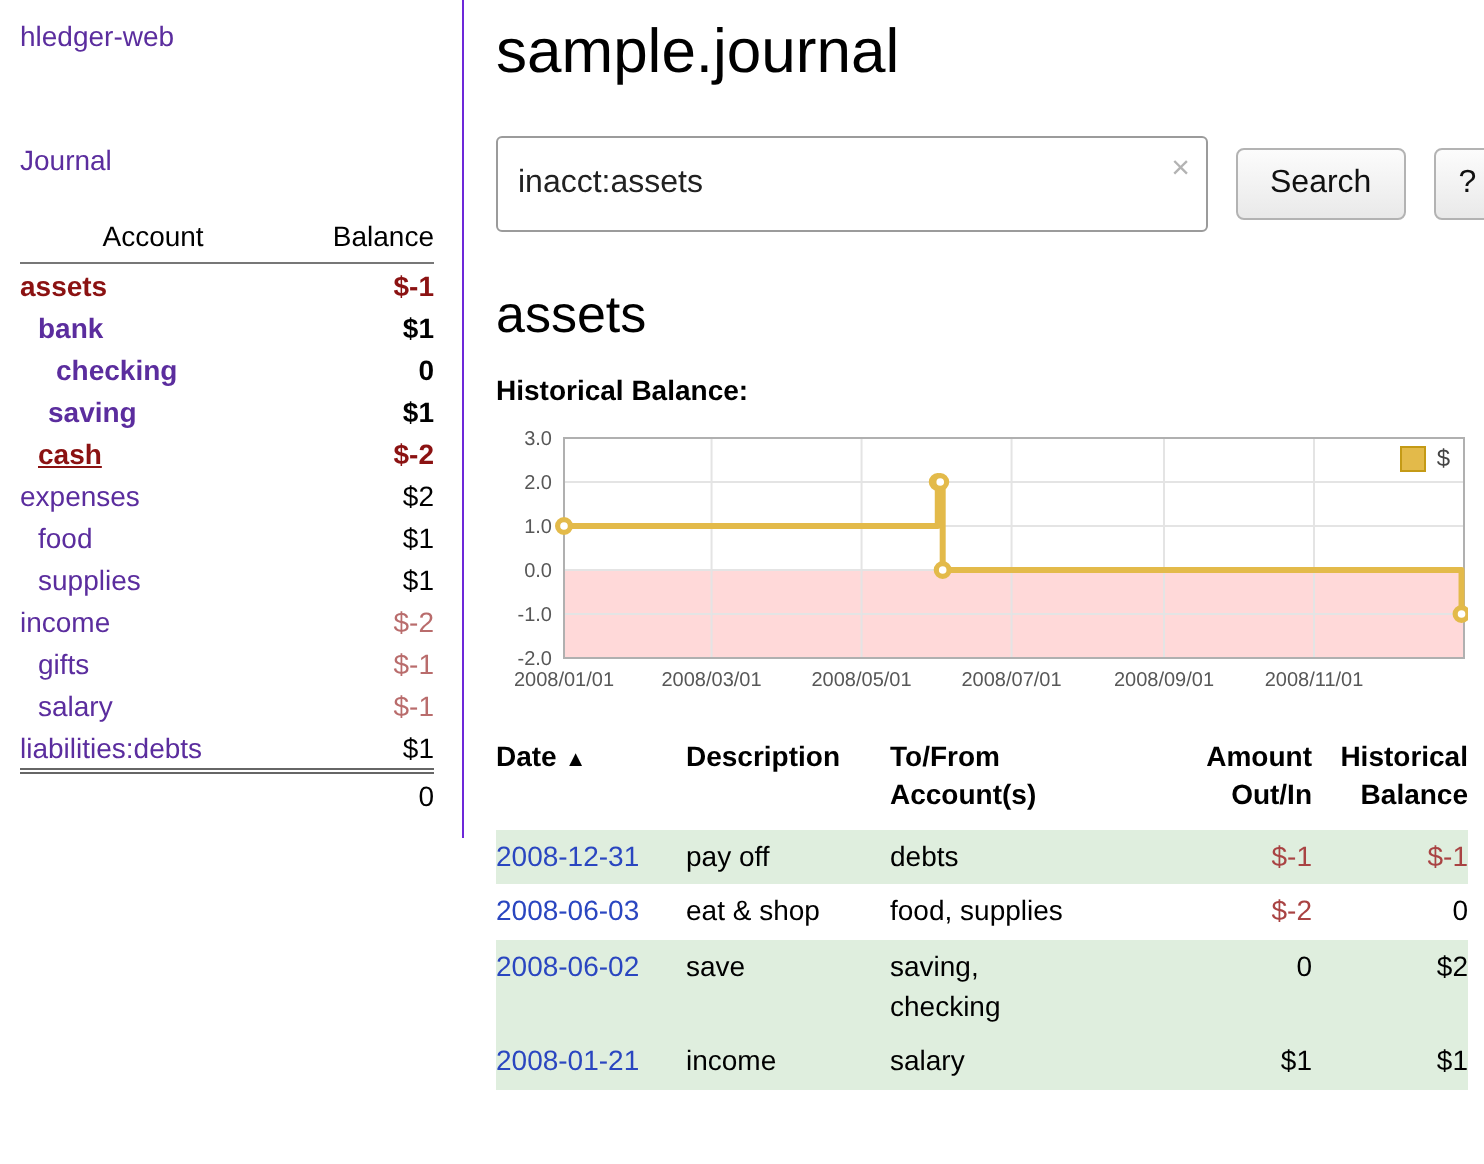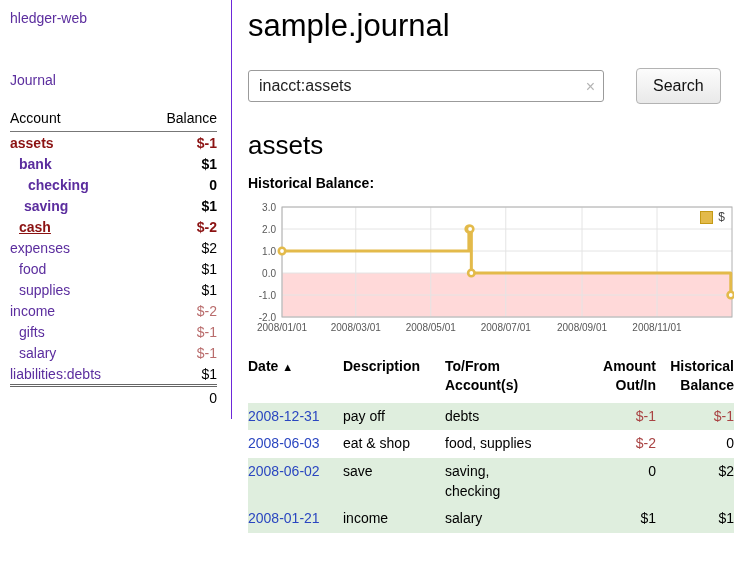--- a/index.html
+++ b/index.html
@@ -13,45 +13,45 @@
   .app { display:flex; align-items:flex-start; }
 
   
   .sidebar {
     width:232px; min-width:232px; padding:10px 14px 10px 10px;
     border-right:1px solid #6d28d9;
   }
   .brand { display:block; color:var(--purple); font-size:14px; }
   .journal-link { display:block; margin-top:46px; color:var(--purple); font-size:14px; }
   .accounts { width:100%; border-collapse:collapse; margin-top:20px; font-size:14px; }
-  .accounts th { text-align:left; font-weight:400; padding:2px 0 5px; border-bottom:1px solid #777; }
+  .accounts th { text-align:center; font-weight:400; padding:2px 0 5px; border-bottom:1px solid #777; }
   .accounts th.num { text-align:right; }
   .accounts td { padding:2.5px 0; }
   .acct { color:var(--purple); display:inline-block; }
   .acct.negname { color:var(--neg-strong); }
   .acct.b { font-weight:bold; }
   .bal { text-align:right; }
   .bal.bold { font-weight:bold; }
   .bal.bold-neg { font-weight:bold; color:var(--neg-strong); }
   .bal.muted-neg { color:var(--neg-muted); }
   .accounts tfoot td { border-top:3px double #666; padding-top:3px; }
 
   
   main { flex:1; padding:2px 8px 0 16px; }
   h1 { font-size:31px; font-weight:400; margin:6px 0 24px; }
   .searchbar { display:flex; align-items:center; margin:0 0 26px; }
   .search-box { position:relative; width:356px; }
   .search-box input {
-    width:100%; height:32px; font-size:16px; padding:6px 28px 6px 10px;
+    width:100%; height:48px; font-size:16px; padding:6px 28px 6px 10px;
     border:1px solid #9b9b9b; border-radius:3px; color:#222;
     font-family:"Liberation Sans", sans-serif;
   }
   .clear { position:absolute; right:9px; top:8px; color:#b3b3b3; font-size:16px; }
   .btn {
-    height:36px; padding:0 16px; margin-left:32px; font-size:16px; color:#111;
+    height:36px; padding:0 16px; margin-left:14px; font-size:16px; color:#111;
     background:linear-gradient(#fcfcfc,#e9e9e9); border:1px solid #b3b3b3; border-radius:4px;
     font-family:"Liberation Sans", sans-serif; cursor:pointer;
   }
   .btn.help { width:34px; padding:0; }
   h2 { font-size:26px; font-weight:400; margin:0 0 14px; }
   .chart-label { font-weight:bold; font-size:14px; margin:0 0 8px; }
 
   #chart { position:relative; width:486px; height:142px; }
   .tick { font-size:10px; fill:#575757; font-family:"Liberation Sans", sans-serif; }
   .legend {

